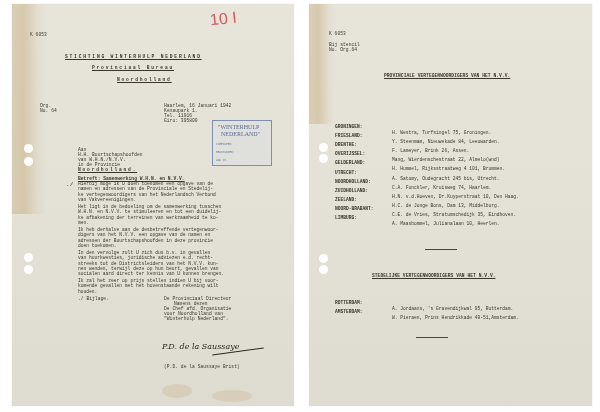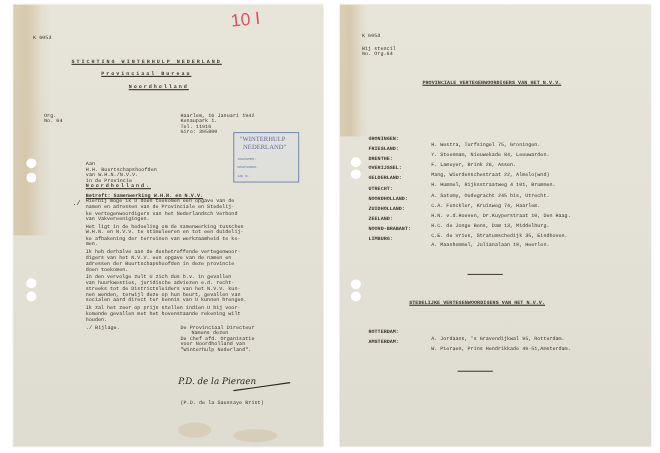--- a/index.html
+++ b/index.html
@@ -124,21 +124,21 @@
 houden.</div>
 
   <div class="t" style="left:66px;top:292px;">./ Bijlage.</div>
 
   <div class="t" style="left:152px;top:292px;">De Provinciaal Directeur</div>
   <div class="t" style="left:162px;top:297px;">Namens dezen</div>
   <div class="t" style="left:152px;top:302px;">De Chef afd. Organisatie</div>
   <div class="t" style="left:152px;top:307px;">voor Noordholland van</div>
   <div class="t" style="left:152px;top:312px;">"Winterhulp Nederland".</div>
 
-  <div class="sig" style="left:150px;top:338px;">P.D. de la Pieraen</div>
+  <div class="sig" style="left:150px;top:338px;">P.D. de la Saussaye</div>
   <div class="sig-stroke" style="left:200px;top:347px;width:52px;"></div>
 
   <div class="t" style="left:152px;top:360px;">(P.D. de la Saussaye Brist)</div>
 </div>
 
 <div class="page page-right">
   <div class="stain"></div>
 
   <div class="hole" style="left:10px;top:139px;"></div>
   <div class="hole" style="left:10px;top:150px;"></div>

